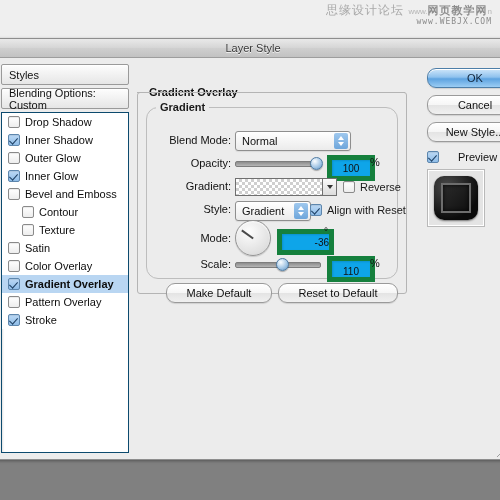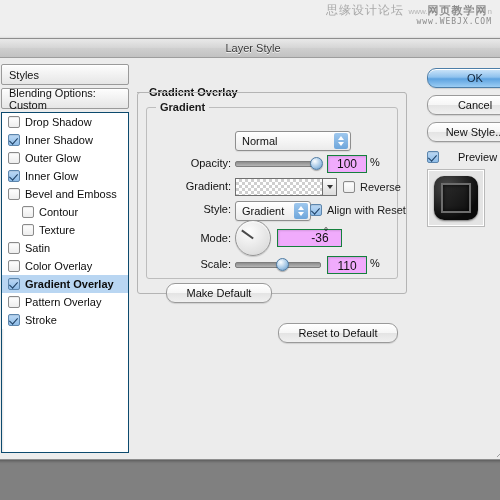--- a/index.html
+++ b/index.html
@@ -98,21 +98,21 @@
   }
   .gbox{
     position:absolute;border:1px solid #b4b4b4;border-radius:3px;
   }
   .gbox > .legend{
     position:absolute;top:-7px;left:9px;background:#ececec;
     padding:0 4px;font-size:11px;font-weight:700;color:#1a1a1a;
   }
   #go-box{left:0;top:28px;width:268px;height:200px;}
   #grad-box{left:8px;top:14px;width:250px;height:170px;
-            border:1px solid #bdbdbd;border-radius:3px;}
+            border:1px solid #bdbdbd;border-radius:12px;}
   #grad-box > .legend{background:#ececec;font-weight:700;}
 
   .section-title{
     position:absolute;left:8px;top:22px;
     font-size:11px;font-weight:700;color:#111;
     background:#ececec;padding:0 4px;
   }
   .sec-rule{
     position:absolute;left:0;top:28px;width:268px;height:1px;
     background:#b4b4b4;
@@ -139,26 +139,26 @@
     border-radius:2px;display:flex;flex-direction:column;
     align-items:center;justify-content:center;gap:2px;
   }
   .popup .arrows i{display:block;width:0;height:0;
     border-left:3px solid transparent;border-right:3px solid transparent;}
   .popup .arrows i.up{border-bottom:4px solid #fff;}
   .popup .arrows i.dn{border-top:4px solid #fff;}
 
   
   .numf{
-    height:16px;border:1px solid #15803d;background:#f0abfc;
+    height:16px;border:5px solid #15803d;background:#0ea5e9;
     display:inline-flex;align-items:center;justify-content:center;
-    font-size:12px;color:#111;
+    font-size:10px;color:#111;
     box-shadow:inset 1px 1px 2px rgba(0,0,0,.12);
   }
-  .numf.left{justify-content:center;padding-left:21px;}
+  .numf.left{justify-content:flex-end;padding-left:5px;}
   .unit{font-size:11px;color:#111;}
 
   
   .slider{position:relative;height:16px;}
   .slider .track{
     position:absolute;left:0;right:0;top:6px;height:4px;
     background:linear-gradient(to bottom,#8d8d8d,#b6b6b6);
     border-radius:2px;border:1px solid #7d7d7d;
   }
   .slider .knob{
@@ -339,20 +339,21 @@
       <div class="settings">
 
         <div class="section-title">Gradient Overlay</div>
         <div class="sec-rule"></div>
 
         <div class="gbox" id="go-box">
 
           <div class="gbox" id="grad-box">
             <div class="legend">Gradient</div>
 
+            <div class="flabel" style="left:-4px;top:26px;width:88px;">Blend Mode:</div>
             <div class="popup" style="position:absolute;left:88px;top:23px;width:108px;">
               <span>Normal</span>
               <span class="arrows">
                 <i class="up"></i>
                   <i class="dn"></i>
               </span>
             </div>
 
             <div class="flabel" style="left:-4px;top:49px;width:88px;">Opacity:</div>
             <div class="slider" id="opacity-slider" style="position:absolute;left:88px;top:47px;width:86px;">
@@ -405,21 +406,21 @@
             </div>
             <div class="numf" style="position:absolute;left:180px;top:148px;width:38px;align-items:flex-end;">
               <span>110</span>
             </div>
             <div class="unit" style="position:absolute;left:223px;top:149px;">%</div>
           </div>
 
           <div class="rbtn" style="position:absolute;left:28px;top:190px;width:84px;">
             <span>Make Default</span>
           </div>
-          <div class="rbtn" style="position:absolute;left:140px;top:190px;width:98px;margin-top:40px;">
+          <div class="rbtn" style="position:absolute;left:140px;top:190px;width:98px;">
             <span>Reset to Default</span>
           </div>
         </div>
       </div>
 
       <div class="rightcol">
         <div class="rbtn primary">
           <span>OK</span>
         </div>
         <div class="rbtn">

